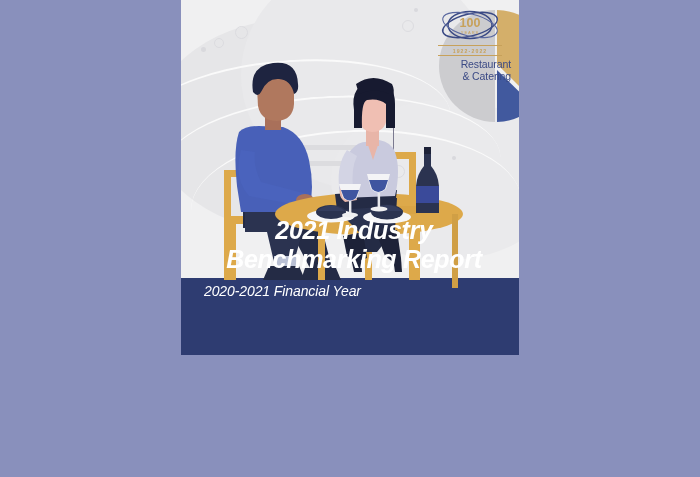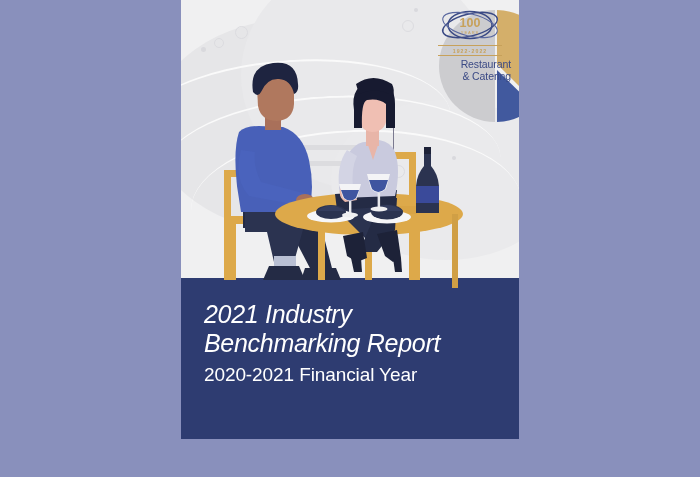--- a/index.html
+++ b/index.html
@@ -18,21 +18,21 @@
     height: 477px;
     background: #8990bc;
   }
 
   
   #cover-page {
     position: absolute;
     left: 181px;
     top: 0;
     width: 338px;
-    height: 439px;
+    height: 355px;
     background: #f0f0f1;
     overflow: hidden;
   }
 
   
   .blob {
     position: absolute;
     background: #e6e6e8;
     border-radius: 50%;
   }
@@ -158,27 +158,29 @@
     position: absolute;
     left: 23px;
     bottom: 55px;
     width: 300px;
     color: #ffffff;
   }
   #report-title {
     font-size: 25px;
     line-height: 29px;
     font-style: italic;
-    font-weight: normal;
+    font-weight: bold;
     letter-spacing: -0.3px;
     white-space: pre-line;
+    text-align: center;
   }
   #report-subtitle {
-    font-size: 19px;
+    font-size: 14px;
     line-height: 18px;
+    font-style: italic;
     font-weight: normal;
     margin-top: 8px;
     letter-spacing: -0.1px;
   }
 </style>
 </head>
 <body>
 
 <div id="viewport">
 

